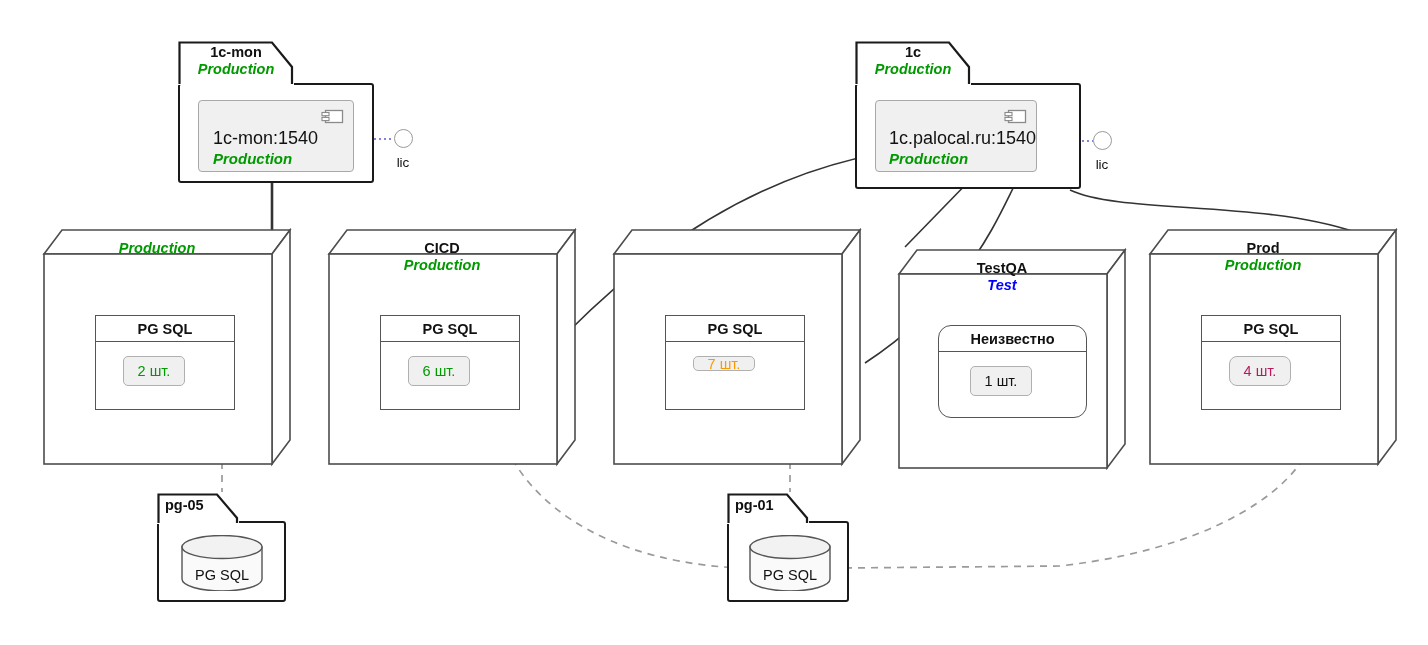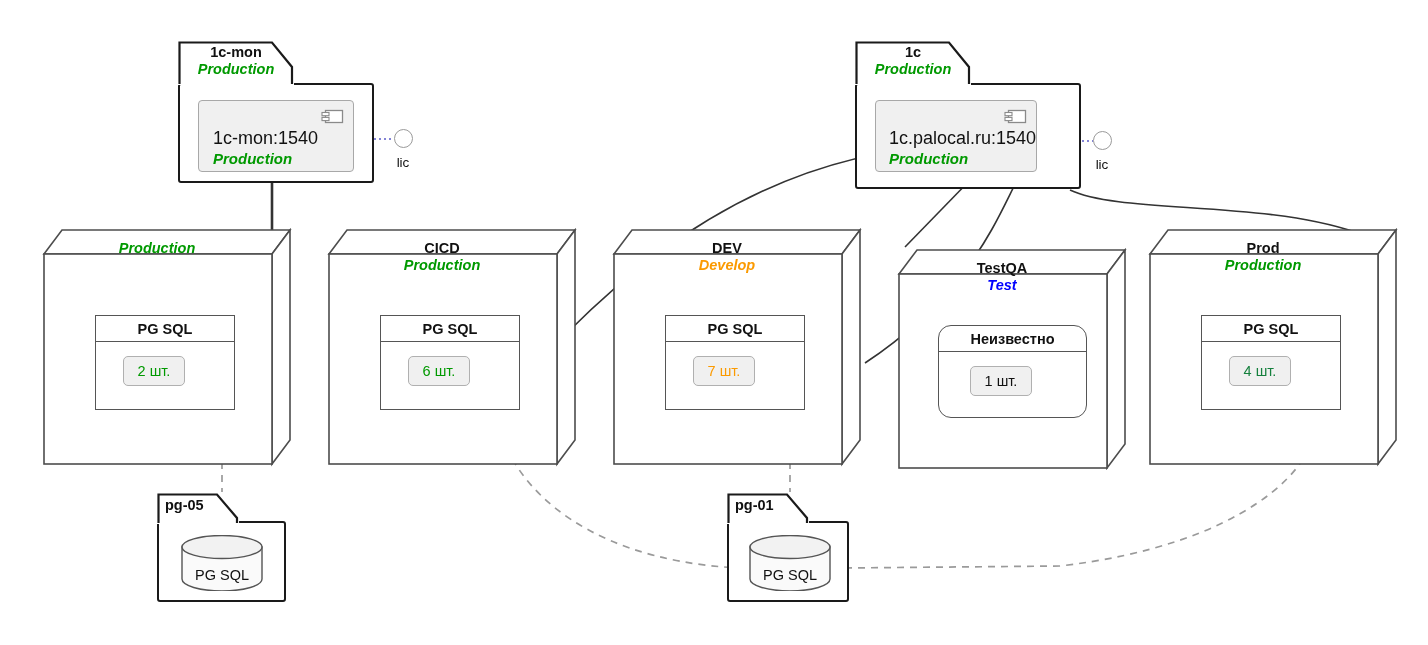--- a/index.html
+++ b/index.html
@@ -204,27 +204,23 @@
       <div class="chip" style="left:27px;top:40px;width:62px;height:30px;color:#009900;">6 шт.</div>
     </div>
   </div>
 
   <div class="node3d" style="left:612px;top:228px;width:250px;height:240px;">
     <svg width="250" height="240" style="position:absolute;left:0;top:0;">
       <polygon points="2,26 20,2 248,2 230,26" fill="#ffffff" stroke="#4d4d4d" stroke-width="1.6"></polygon>
       <polygon points="230,26 248,2 248,212 230,236" fill="#ffffff" stroke="#4d4d4d" stroke-width="1.6"></polygon>
       <rect x="2" y="26" width="228" height="210" fill="#ffffff" stroke="#4d4d4d" stroke-width="1.6"></rect>
     </svg>
-    <div class="node-head" style="top:12px;right:20px;">
-      <div class="node-name">DEV</div>
-      <div class="node-env" style="color:#fb9a00;">Develop</div>
-    </div>
-    <div class="artifact" style="left:53px;top:87px;width:140px;height:95px;">
-      <div class="artifact-hdr">PG SQL</div>
-      <div class="chip" style="left:27px;top:40px;width:62px;height:30px;color:#fb9a00;">7 шт.</div>
+    <div class="artifact" style="left:53px;top:87px;width:140px;height:95px;">
+      <div class="artifact-hdr">PG SQL</div>
+      <div class="chip" style="left:27px;top:40px;width:62px;height:15px;color:#fb9a00;">7 шт.</div>
     </div>
   </div>
 
   <div class="node3d" style="left:897px;top:248px;width:230px;height:222px;">
     <svg width="230" height="222" style="position:absolute;left:0;top:0;">
       <polygon points="2,26 20,2 228,2 210,26" fill="#ffffff" stroke="#4d4d4d" stroke-width="1.6"></polygon>
       <polygon points="210,26 228,2 228,196 210,220" fill="#ffffff" stroke="#4d4d4d" stroke-width="1.6"></polygon>
       <rect x="2" y="26" width="208" height="194" fill="#ffffff" stroke="#4d4d4d" stroke-width="1.6"></rect>
     </svg>
     <div class="node-head" style="top:12px;right:20px;">
@@ -242,21 +238,21 @@
       <polygon points="2,26 20,2 248,2 230,26" fill="#ffffff" stroke="#4d4d4d" stroke-width="1.6"></polygon>
       <polygon points="230,26 248,2 248,212 230,236" fill="#ffffff" stroke="#4d4d4d" stroke-width="1.6"></polygon>
       <rect x="2" y="26" width="228" height="210" fill="#ffffff" stroke="#4d4d4d" stroke-width="1.6"></rect>
     </svg>
     <div class="node-head" style="top:12px;right:20px;">
       <div class="node-name">Prod</div>
       <div class="node-env" style="color:#009900;">Production</div>
     </div>
     <div class="artifact" style="left:53px;top:87px;width:140px;height:95px;">
       <div class="artifact-hdr">PG SQL</div>
-      <div class="chip" style="left:27px;top:40px;width:62px;height:30px;color:#15803d;">4 шт.</div>
+      <div class="chip" style="left:27px;top:40px;width:62px;height:30px;color:#be185d;border-radius:8px;">4 шт.</div>
     </div>
   </div>
 
   <div class="pkg">
     <div class="pkg-tab" style="left:157px;top:492px;width:82px;height:32px;">
       <svg width="82" height="32" style="position:absolute;left:0;top:0;">
         <path d="M 1.5,31 L 1.5,2.5 L 60,2.5 L 80,26 L 80,31" fill="#ffffff" stroke="#1a1a1a" stroke-width="2.2" stroke-linejoin="miter"></path>
       </svg>
       <div class="pkg-tab-inner" style="text-align:left;padding-left:8px;padding-top:5px;">
         <div class="pkg-name">pg-05</div>

